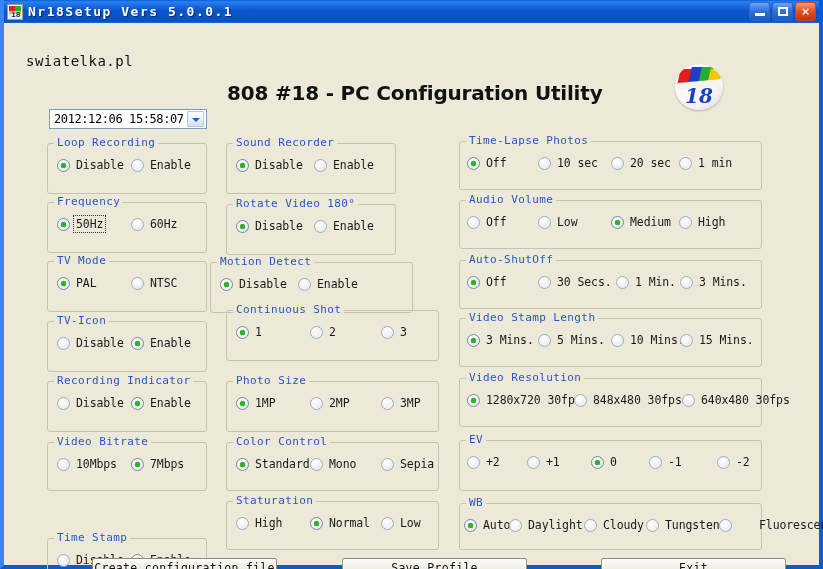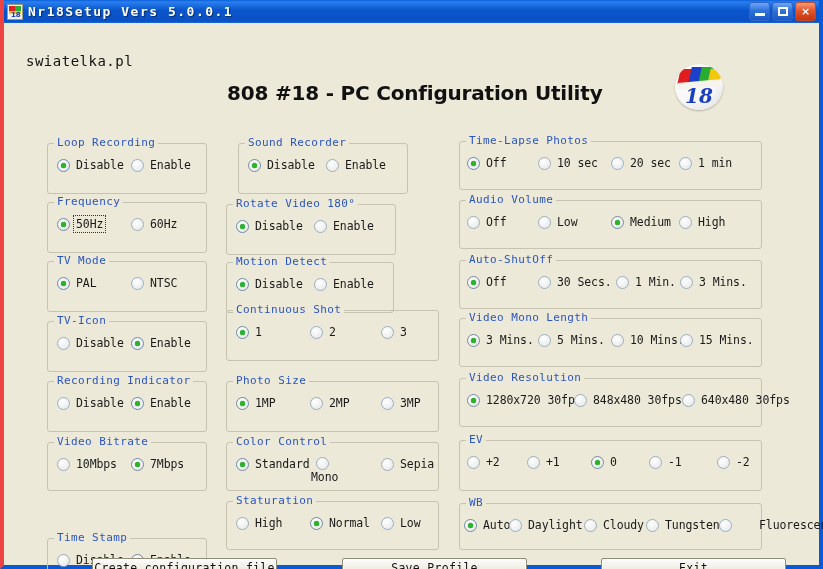--- a/index.html
+++ b/index.html
@@ -5,21 +5,21 @@
   html,body{margin:0;padding:0;}
   body{
     width:823px;height:569px;overflow:hidden;
     background:#0a46c8;
     font-family:"DejaVu Sans Mono","Liberation Mono",monospace;
     -webkit-font-smoothing:none;
   }
   .window{
     position:absolute;left:0;top:0;width:823px;height:569px;
     box-sizing:border-box;
-    border-left:4px solid #ef4444;border-right:4px solid #0a5ad6;border-bottom:4px solid #0a5ad6;
+    border-left:4px solid #3b82f6;border-right:4px solid #0a5ad6;border-bottom:4px solid #0a5ad6;
     background:#ece9d8;
   }
   
   .titlebar{
     position:relative;height:23px;width:100%;
     background:linear-gradient(to bottom,#0b5fd8 0%,#2a7ff0 8%,#0a55cb 45%,#0a50c4 92%,#1a6ad8 100%);
     display:flex;align-items:center;
   }
   .tb-icon{
     width:16px;height:16px;margin-left:3px;margin-right:5px;position:relative;flex:0 0 auto;
@@ -173,20 +173,24 @@
       <div class="disc">
         <span class="sR"></span>
           <span class="sB"></span>
           <span class="sG"></span>
           <span class="sY"></span>
         <span class="wedge"></span>
         <span class="num">18</span>
       </div>
     </div>
 
+    <div class="combo">
+      <span class="val">2012:12:06 15:58:07</span>
+      <span class="arrow"></span>
+    </div>
 
     <div id="groups-host">
         <div class="gb" style="left: 43px; top: 113px; width: 160px; height: 58px;">
           <div class="frame"></div>
           <div class="legend">Loop Recording</div>
           <div class="row">
             <div class="opt sel" style="left: 10px;">
               <span class="radio"></span>
               <span class="lbl">Disable</span>
             </div>
@@ -273,21 +277,21 @@
             <div class="opt" style="left: 10px;">
               <span class="radio"></span>
               <span class="lbl">Disable</span>
             </div>
             <div class="opt sel" style="left: 84px;">
               <span class="radio"></span>
               <span class="lbl">Enable</span>
             </div>
           </div>
         </div>
-        <div class="gb" style="left: 222px; top: 113px; width: 170px; height: 58px; margin-left: 12px;">
+        <div class="gb" style="left: 222px; top: 113px; width: 170px; height: 58px;">
           <div class="frame"></div>
           <div class="legend">Sound Recorder</div>
           <div class="row">
             <div class="opt sel" style="left: 10px;">
               <span class="radio"></span>
               <span class="lbl">Disable</span>
             </div>
             <div class="opt" style="left: 88px;">
               <span class="radio"></span>
               <span class="lbl">Enable</span>
@@ -301,21 +305,21 @@
             <div class="opt sel" style="left: 10px;">
               <span class="radio"></span>
               <span class="lbl">Disable</span>
             </div>
             <div class="opt" style="left: 88px;">
               <span class="radio"></span>
               <span class="lbl">Enable</span>
             </div>
           </div>
         </div>
-        <div class="gb" style="left: 222px; top: 232px; width: 168px; height: 58px;">
+        <div class="gb" style="left: 206px; top: 232px; width: 203px; height: 58px;">
           <div class="frame"></div>
           <div class="legend">Motion Detect</div>
           <div class="row">
             <div class="opt sel" style="left: 10px;">
               <span class="radio"></span>
               <span class="lbl">Disable</span>
             </div>
             <div class="opt" style="left: 88px;">
               <span class="radio"></span>
               <span class="lbl">Enable</span>
@@ -359,21 +363,21 @@
           </div>
         </div>
         <div class="gb" style="left: 222px; top: 412px; width: 213px; height: 56px;">
           <div class="frame"></div>
           <div class="legend">Color Control</div>
           <div class="row">
             <div class="opt sel" style="left: 10px;">
               <span class="radio"></span>
               <span class="lbl">Standard</span>
             </div>
-            <div class="opt" style="left: 84px; flex-direction: column;">
+            <div class="opt" style="left: 84px;">
               <span class="radio"></span>
               <span class="lbl">Mono</span>
             </div>
             <div class="opt" style="left: 155px;">
               <span class="radio"></span>
               <span class="lbl">Sepia</span>
             </div>
           </div>
         </div>
         <div class="gb" style="left: 222px; top: 471px; width: 213px; height: 56px;">
@@ -455,21 +459,21 @@
               <span class="lbl">1 Min.</span>
             </div>
             <div class="opt" style="left: 221px;">
               <span class="radio"></span>
               <span class="lbl">3 Mins.</span>
             </div>
           </div>
         </div>
         <div class="gb" style="left: 455px; top: 288px; width: 303px; height: 56px;">
           <div class="frame"></div>
-          <div class="legend">Video Mono Length</div>
+          <div class="legend">Video Stamp Length</div>
           <div class="row">
             <div class="opt sel" style="left: 8px;">
               <span class="radio"></span>
               <span class="lbl">3 Mins.</span>
             </div>
             <div class="opt" style="left: 79px;">
               <span class="radio"></span>
               <span class="lbl">5 Mins.</span>
             </div>
             <div class="opt" style="left: 152px;">

